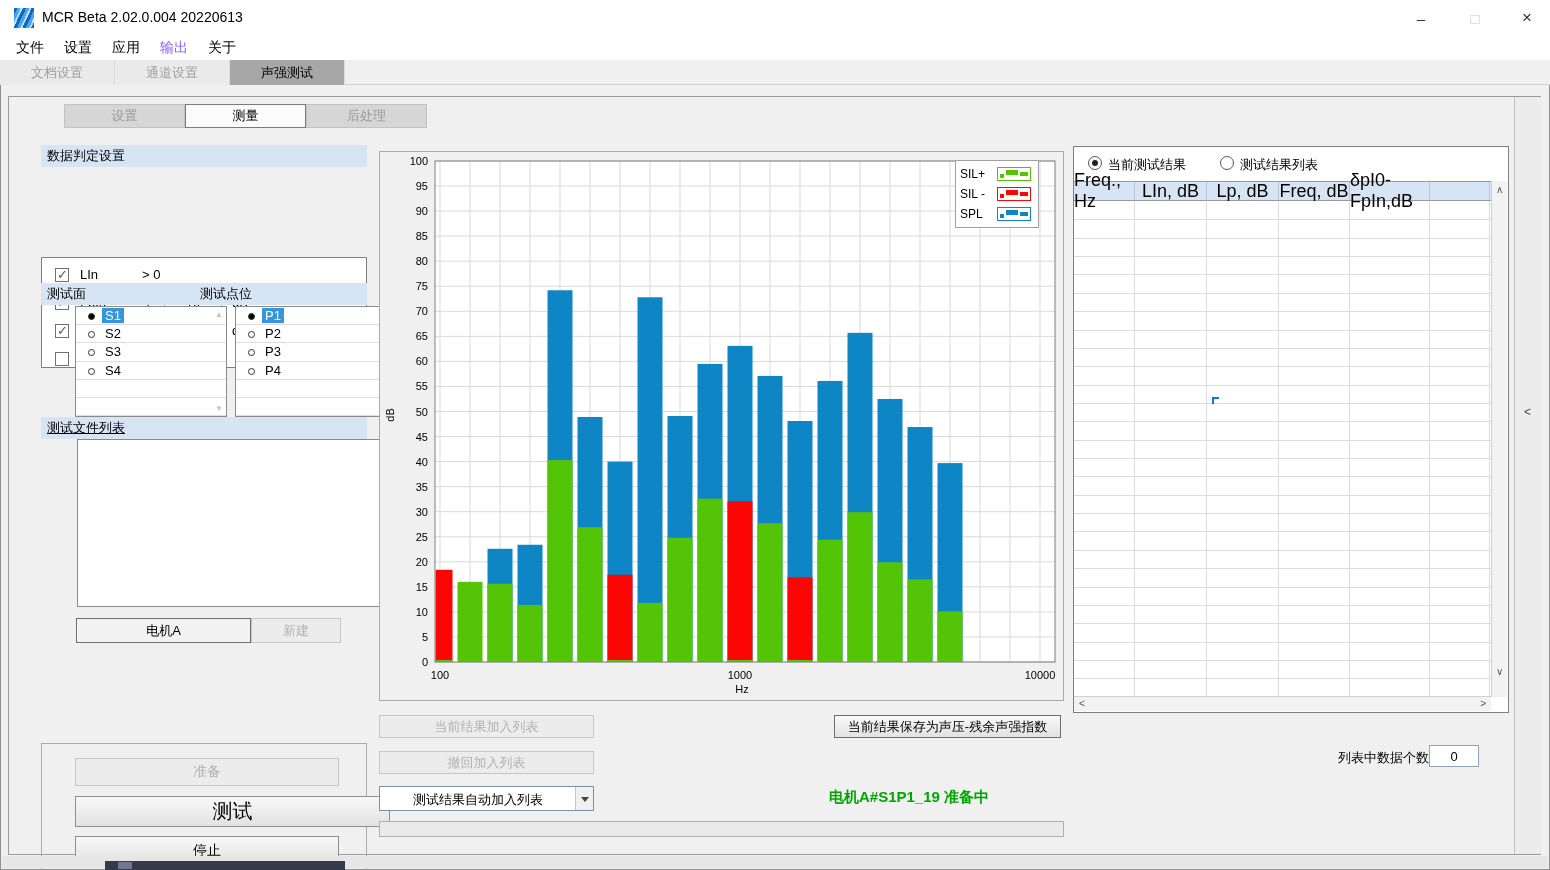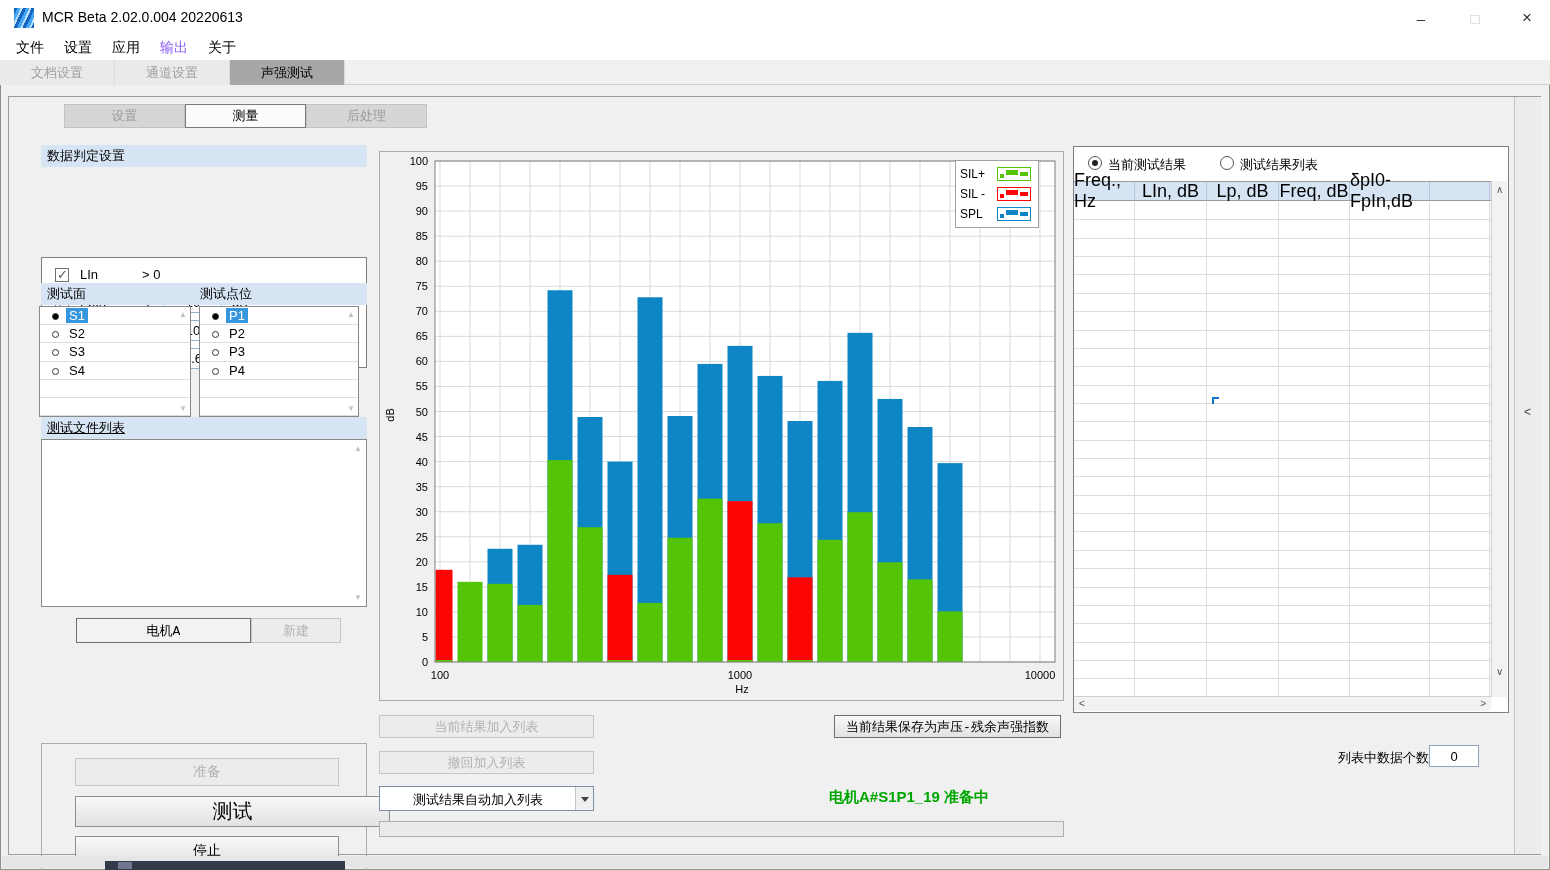--- a/index.html
+++ b/index.html
@@ -36,30 +36,30 @@
   .critbox{position:absolute;left:32px;top:160px;width:326px;height:111px;background:#fff;border:1px solid #7f7f7f;}
   .crow{position:absolute;left:0;width:100%;height:22px;}
   .cb{position:absolute;left:13px;top:3px;width:14px;height:14px;background:#fff;border:1px solid #707070;}
   .cb.checked::after{content:"✓";position:absolute;left:1px;top:-2px;font-size:13px;color:#555;}
   .cparam{position:absolute;left:38px;top:2px;font-size:13px;color:#000;}
   .cop{position:absolute;left:100px;top:2px;font-size:13px;color:#000;}
   .cinput{position:absolute;left:122px;top:-1px;width:58px;height:21px;border:1px solid #9aaec2;background:#fff;
           text-align:center;font-size:13px;color:#000;padding:0;}
   .cunit{position:absolute;left:190px;top:2px;font-size:13px;color:#000;}
   
-  .listbox{position:absolute;background:#fff;border:1px solid #8a8a8a;}
+  .listbox{position:absolute;background:#fff;border:1px solid #8a8a8a;margin-left:36px;}
   .lrow{position:relative;height:18.2px;border-bottom:1px solid #dedede;}
   .lbullet{position:absolute;left:12px;top:6px;width:7px;height:7px;border-radius:50%;border:1px solid #333;}
   .lbullet.sel{background:#000;}
   .llabel{position:absolute;left:26px;top:1px;font-size:13px;color:#000;padding:0 3px;}
   .llabel.sel{background:#3696dd;color:#fff;}
   .sArrow{position:absolute;font-size:8px;color:#c2c2c2;}
   
   .btn{position:absolute;display:flex;align-items:center;justify-content:center;font-size:13px;color:#000;
-       background:linear-gradient(#f8f8f8,#e2e2e2);border:1px solid #8f8f8f;font-family:Liberation Mono, monospace;}
+       background:linear-gradient(#f8f8f8,#e2e2e2);border:1px solid #8f8f8f;}
   .btn.disabled{background:#ececec;color:#b2b2b2;border:1px solid #c6c6c6;}
   .btn.flat{background:#f2f2f2;}
   .groupbox{position:absolute;left:32px;top:646px;width:326px;height:181px;border:1px solid #ababab;}
   
   .chartpanel{position:absolute;left:370px;top:54px;width:685px;height:550px;background:#f0f0f0;border:1px solid #ababab;}
   .grid{stroke:#d9d9d9;stroke-width:1;}
   .ytick,.xtick{font-size:11px;fill:#000;font-family:"Liberation Sans",sans-serif;}
   .legend{position:absolute;right:24px;top:8px;width:84px;background:#fff;border:1px solid #a0a0a0;padding:3px 4px;}
   .legrow{display:flex;align-items:center;height:20px;}
   .leglabel{width:34px;font-size:12px;color:#000;}

